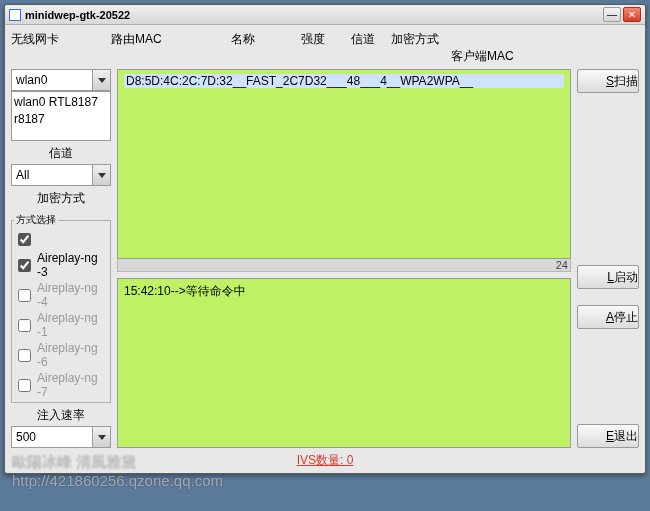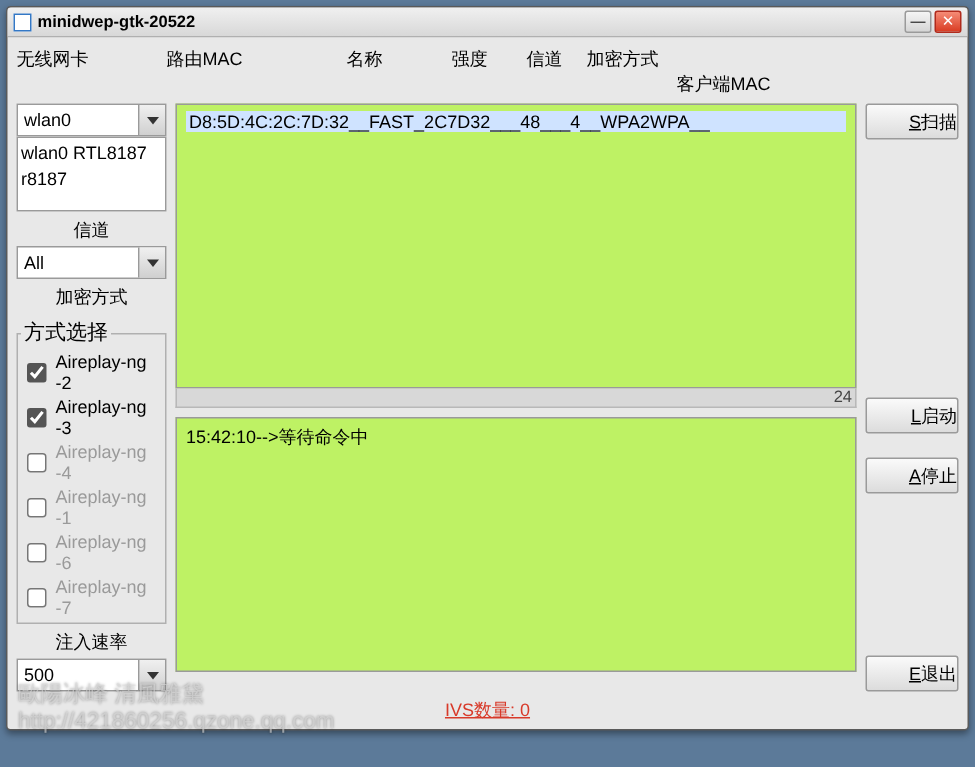--- a/index.html
+++ b/index.html
@@ -26,21 +26,21 @@
   .midcol { flex: 1; display: flex; flex-direction: column; }
   .rightcol { width: 62px; display: flex; flex-direction: column; }
 
   .combo { position: relative; display: flex; align-items: center; background: #fff; border: 1px solid #9a9a9a; height: 22px; padding: 0 20px 0 4px; }
   .combo .arrow { position: absolute; right: 0; top: 0; bottom: 0; width: 18px; display:flex; align-items:center; justify-content:center; background: linear-gradient(#f0f0f0,#d0d0d0); border-left: 1px solid #9a9a9a; }
   .combo .arrow::after { content:""; border-left:4px solid transparent; border-right:4px solid transparent; border-top:5px solid #333; }
   .ddlist { background:#fff; border:1px solid #9a9a9a; padding:2px; line-height:1.4; white-space:pre-line; flex:1; min-height:50px; }
   .lblc { text-align:center; margin:4px 0 2px 0; }
 
   fieldset { border:1px solid #b0b0b0; margin:4px 0 0 0; padding:2px; }
-  fieldset legend { padding:0 2px; font-size:14px;font-family:Liberation Mono, monospace; }
+  fieldset legend { padding:0 2px; font-size:10px;font-family:Liberation Mono, monospace; }
   .chkrow { display:flex; align-items:center; gap:3px; padding:1px 0; белес}
   .chkrow input { width:13px; height:13px; accent-color:#555; }
   .chkrow.off { color:#9a9a9a; }
 
   .panel { background:#bef264; border:1px solid #9a9a9a; padding:4px 6px; font-family: monospace; font-size:12px; overflow:auto; }
   .scanpanel { height:190px; }
   .selrow { background:#cfe3ff; padding:0 2px; white-space:pre; }
   .scrollnum { display:flex; justify-content:flex-end; padding:0 2px; font-size:11px; color:#444; background:#d8d8d8; border:1px solid #b8b8b8; border-top:none; }
 
   .logpanel { height:170px; margin-top:6px; font-family: "Microsoft YaHei"; }
@@ -91,21 +91,20 @@
           <div class="arrow"></div>
         </div>
 
         <div class="lblc">加密方式</div>
 
         <fieldset>
           <legend>方式选择</legend>
           <div id="methods-host">
               <label class="chkrow">
                 <input type="checkbox" checked="" style="">
-                <span>Aireplay-ng -2</span>
               </label>
               <label class="chkrow">
                 <input type="checkbox" checked="" style="">
                 <span>Aireplay-ng -3</span>
               </label>
               <label class="chkrow off">
                 <input type="checkbox" style="">
                 <span>Aireplay-ng -4</span>
               </label>
               <label class="chkrow off">

